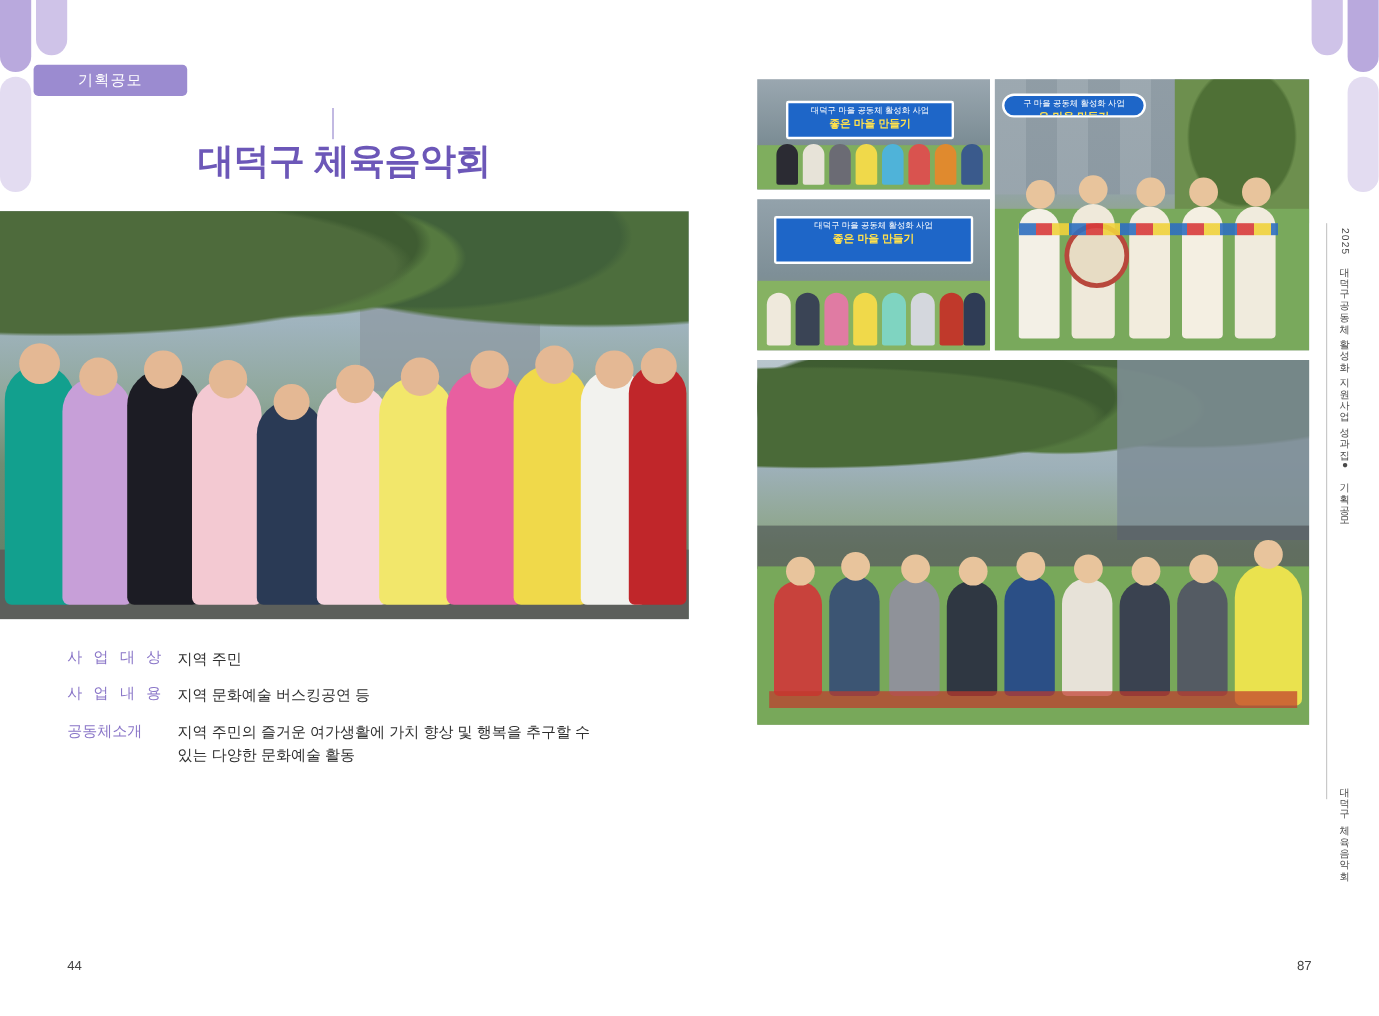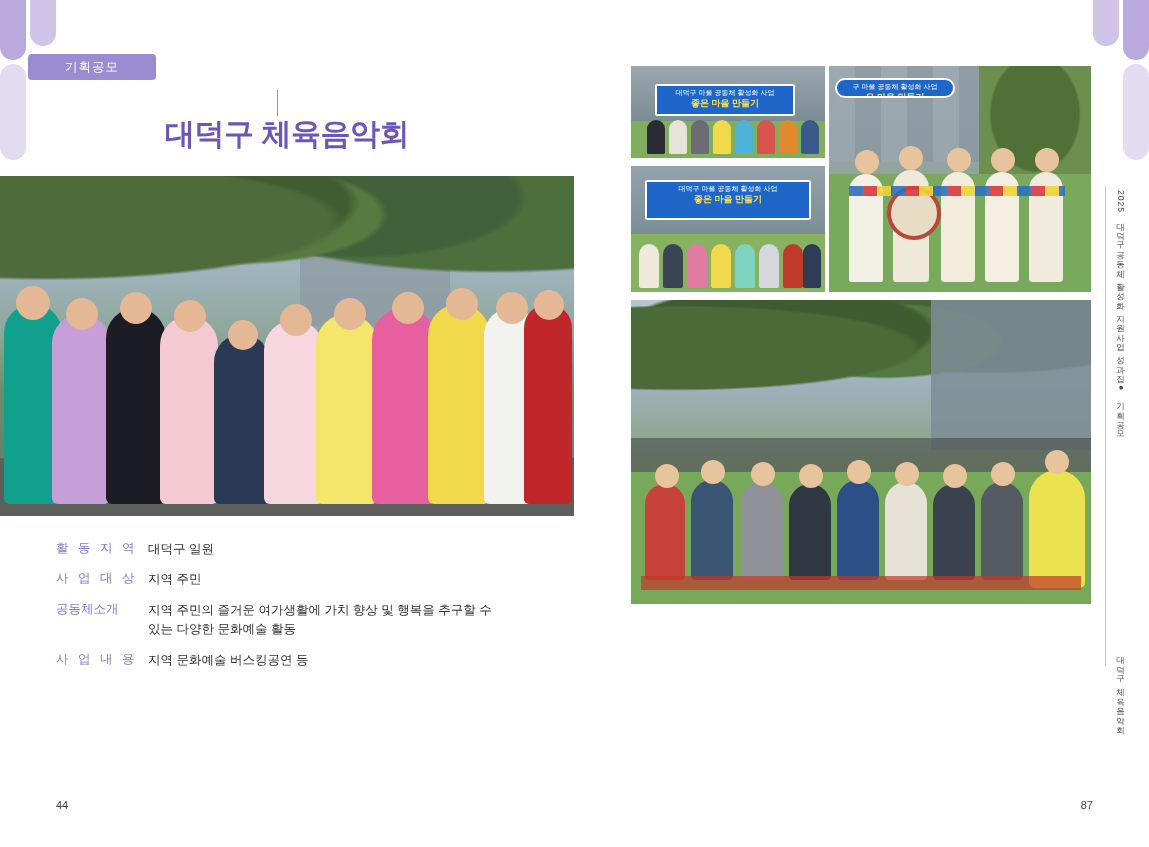--- a/index.html
+++ b/index.html
@@ -147,35 +147,31 @@
     <div class="ppl" style="left:428px;width:62px;height:200px;background:#f0d94a;"></div>
     <div class="head" style="left:446px;bottom:196px;width:32px;height:32px;"></div>
     <div class="ppl" style="left:484px;width:54px;height:196px;background:#f2f2ee;"></div>
     <div class="head" style="left:496px;bottom:192px;width:32px;height:32px;"></div>
     <div class="ppl" style="left:524px;width:48px;height:200px;background:#c0262a;"></div>
     <div class="head" style="left:534px;bottom:196px;width:30px;height:30px;"></div>
   </div>
 
   <div class="info">
     <div class="row">
-      <div class="label">활 동 지 역</div>
-      <div class="val">대덕구 일원</div>
-    </div>
-    <div class="row">
       <div class="label">사 업 대 상</div>
       <div class="val">지역 주민</div>
+    </div>
+    <div class="row">
+      <div class="label">사 업 내 용</div>
+      <div class="val">지역 문화예술 버스킹공연 등</div>
     </div>
     <div class="row">
       <div class="label wide">공동체소개</div>
       <div class="val" style="white-space:pre-line">지역 주민의 즐거운 여가생활에 가치 향상 및 행복을 추구할 수
 있는 다양한 문화예술 활동</div>
-    </div>
-    <div class="row">
-      <div class="label">사 업 내 용</div>
-      <div class="val">지역 문화예술 버스킹공연 등</div>
     </div>
   </div>
 
   <div class="pg pg-left">44</div>
 
   <div class="photo ph-r1">
     <div style="position:absolute;inset:0;background:linear-gradient(#9aa7b0,#7d8e96 55%,#6f8168);"></div>
     <div class="turf"></div>
     <div class="banner" style="left:24px;top:18px;width:140px;height:32px;">
       <div class="b2">대덕구 마을 공동체 활성화 사업</div>

